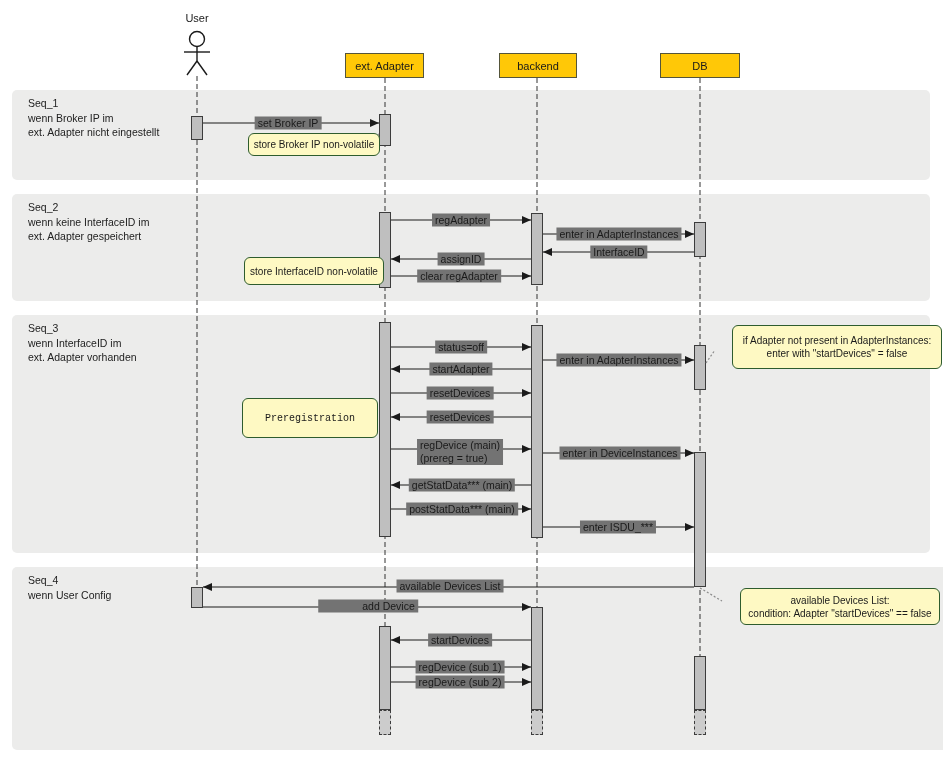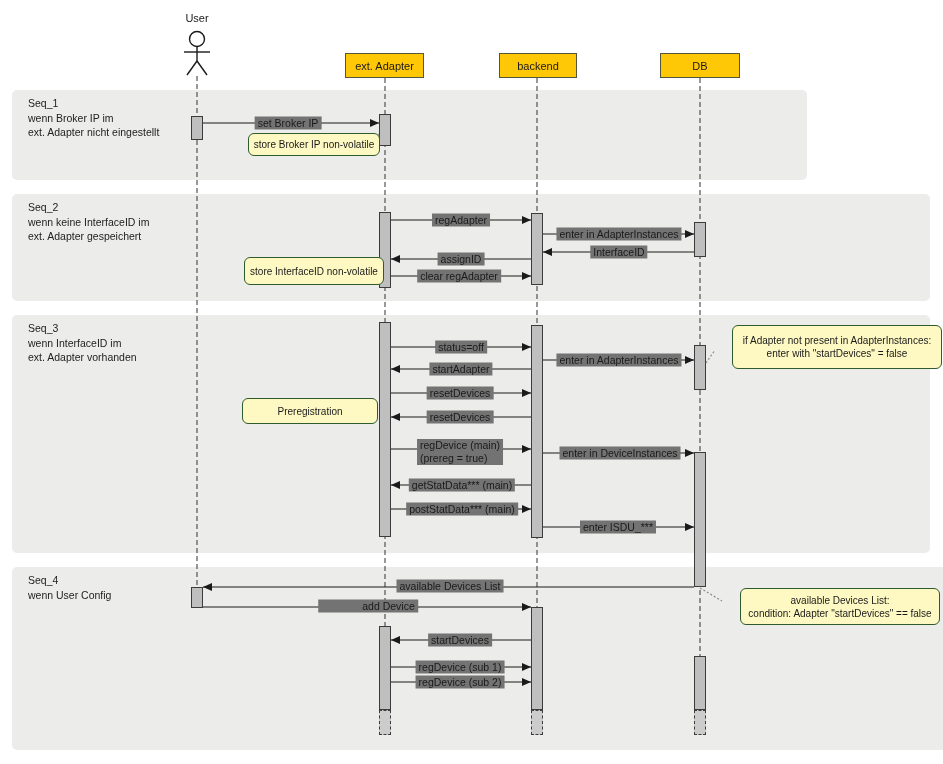--- a/index.html
+++ b/index.html
@@ -22,21 +22,21 @@
     box-sizing:border-box;z-index:4;margin-left:18px;}
   .actor-box{position:absolute;background:#ffc807;border:1.6px solid #55553a;
     box-sizing:border-box;display:flex;align-items:center;justify-content:center;
     font-size:11px;z-index:5;}
   .person-label{position:absolute;transform:translateX(-50%);font-size:11px;z-index:5;}
 </style>
 </head>
 <body>
 
 <div id="diagram">
-    <div class="band" style="left: 12px; top: 90px; width: 795px; height: 90px;">
+    <div class="band" style="left: 12px; top: 90px; width: 918px; height: 90px;">
       <div class="band-text">
         <div>Seq_1</div>
         <div>wenn Broker IP im</div>
         <div>ext. Adapter nicht eingestellt</div>
       </div>
     </div>
     <div class="band" style="left: 12px; top: 194px; width: 918px; height: 107px;">
       <div class="band-text">
         <div>Seq_2</div>
         <div>wenn keine InterfaceID im</div>
@@ -231,21 +231,21 @@
     </div>
     <div class="msg-label" style="left: 460px; top: 682px;">
       <div>regDevice (sub 2)</div>
     </div>
     <div class="note" style="left: 230px; top: 133px; width: 132px; height: 23px;">
       <div>store Broker IP non-volatile</div>
     </div>
     <div class="note" style="left: 226px; top: 257px; width: 140px; height: 28px;">
       <div>store InterfaceID non-volatile</div>
     </div>
-    <div class="note" style="left: 224px; top: 398px; width: 136px; height: 26px;">
+    <div class="note" style="left: 224px; top: 398px; width: 136px; height: 40px; font-family: Liberation Mono, monospace;">
       <div>Preregistration</div>
     </div>
     <div class="note" style="left: 714px; top: 325px; width: 210px; height: 44px;">
       <div>if Adapter not present in AdapterInstances:</div>
       <div>enter with "startDevices" = false</div>
     </div>
     <div class="note" style="left: 722px; top: 588px; width: 200px; height: 37px;">
       <div>available Devices List:</div>
       <div>condition: Adapter "startDevices" == false</div>
     </div>

